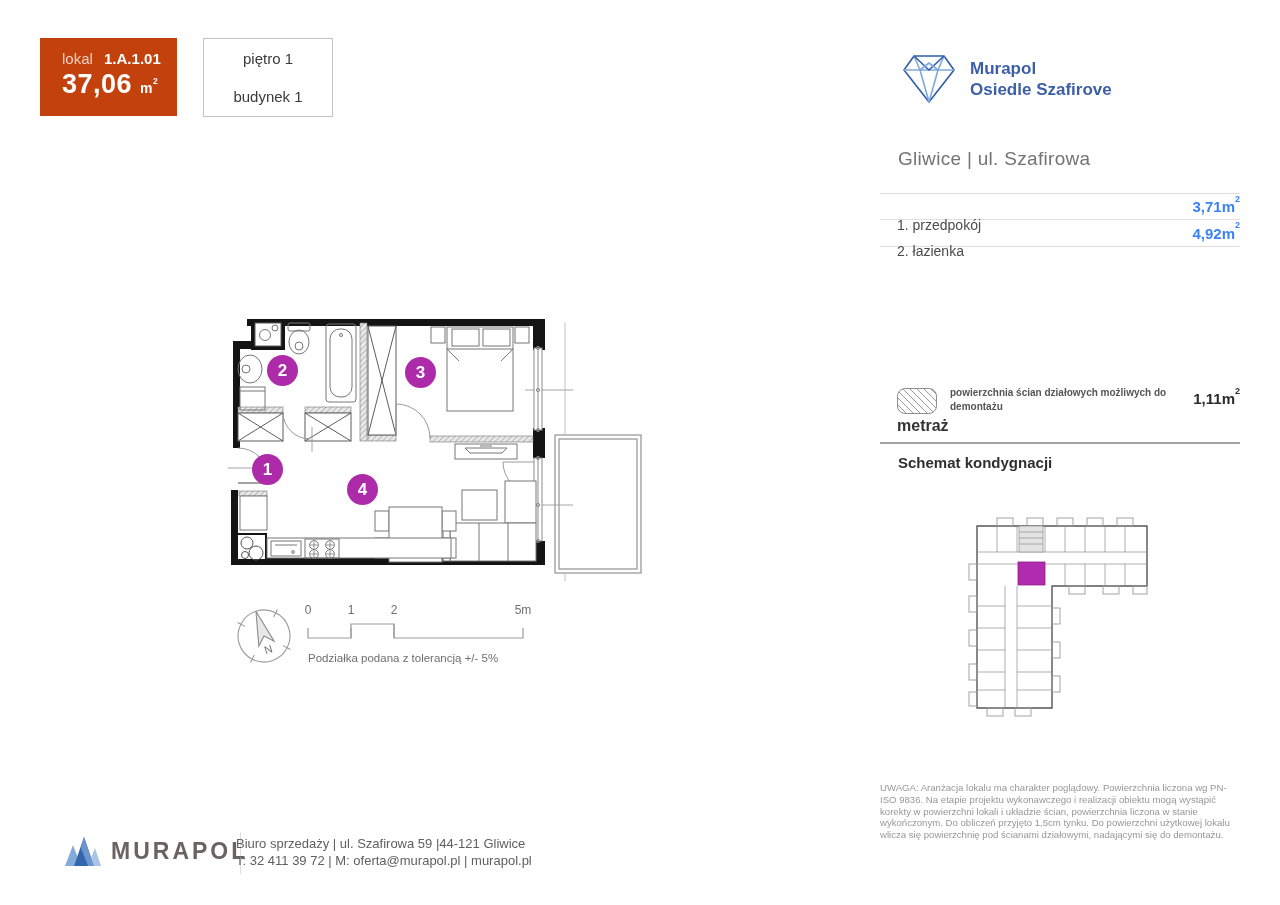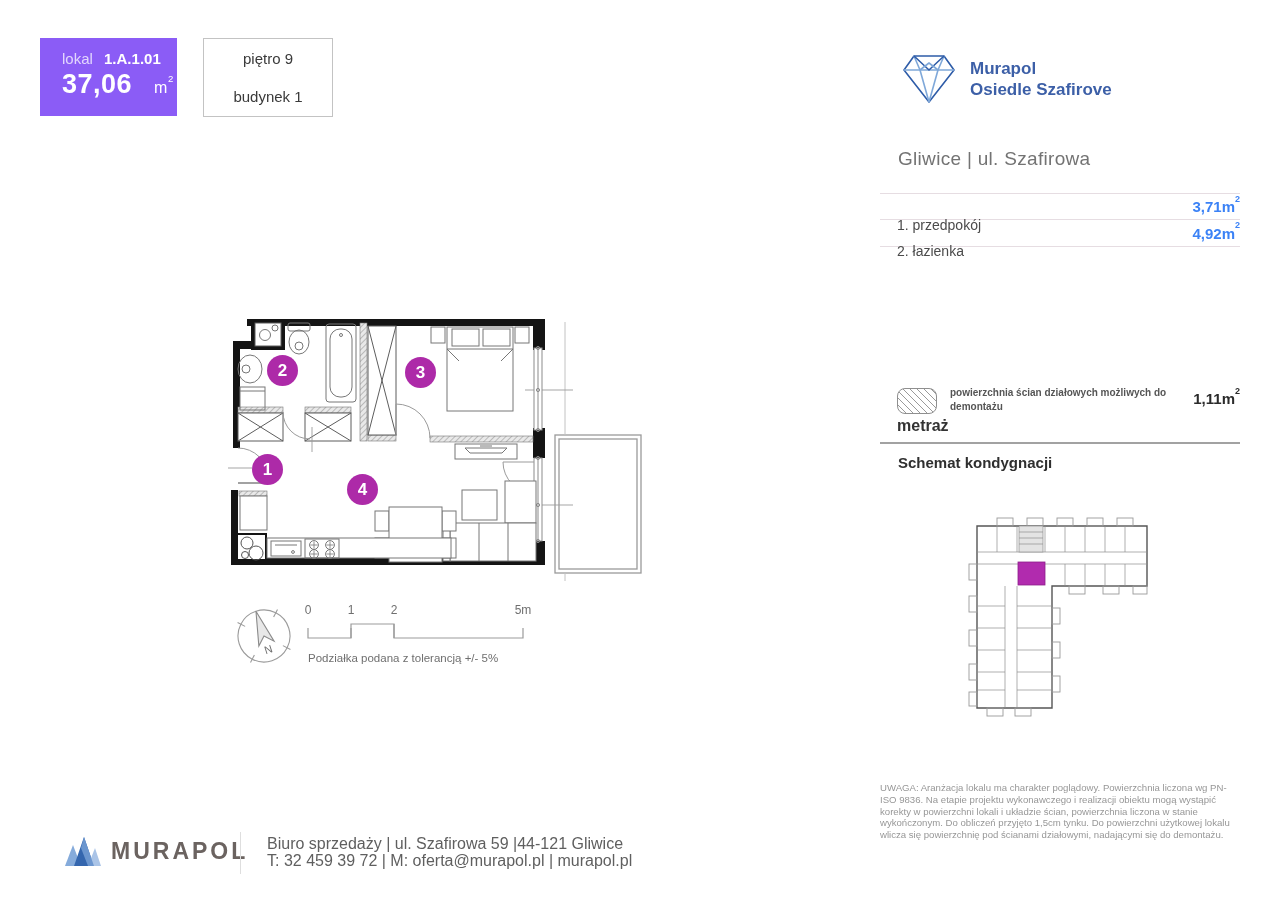--- a/index.html
+++ b/index.html
@@ -2,27 +2,27 @@
 <html><head>
 <meta charset="utf-8">
 <style>
   * { margin:0; padding:0; box-sizing:border-box; }
   html,body { width:1280px; height:905px; background:#ffffff;
     font-family:"Liberation Sans","DejaVu Sans",sans-serif; color:#3d3d3d; }
   .page { position:relative; width:1280px; height:905px; background:#fff; overflow:hidden; }
   .abs { position:absolute; }
 
   
-  .lokal-box { left:40px; top:38px; width:137px; height:78px; background:#8b5cf6; color:#fff;
+  .lokal-box { left:40px; top:38px; width:137px; height:78px; background:#c2410c; color:#fff;
     padding:12px 0 0 22px; }
   .lokal-line1 { font-size:15px; }
   .lokal-line1 .lab { opacity:.75; font-weight:400; }
   .lokal-line1 .num { font-weight:700; margin-left:7px; }
   .lokal-line2 { font-size:27px; font-weight:700; margin-top:2px; letter-spacing:.5px; }
-  .lokal-line2 .unit { font-size:16px; font-weight:400; margin-left:14px; }
+  .lokal-line2 .unit { font-size:14px; font-weight:700; }
   sup { font-size:60%; position:relative; top:-.45em; }
   .hdr-cell { left:203px; width:130px; height:40px; background:#fff; border:1px solid #c3c3c3;
     display:flex; align-items:center; justify-content:center; font-size:15px; color:#3a3a3a; }
   .hdr-cell.b { top:77px; border-top:none; }
   .hdr-cell.a { top:38px; }
 
   
   .brand { left:902px; top:50px; display:flex; align-items:center; gap:14px; }
   .brand-text { font-size:17px; font-weight:700; color:#3c5fa7; line-height:21px; }
   .location { left:898px; top:148px; font-size:19px; color:#737373; letter-spacing:.3px; }
@@ -54,40 +54,40 @@
     display:flex; align-items:center; justify-content:center; font-size:17px; font-weight:700; }
 
   
   .disclaimer { left:880px; top:782px; width:362px; font-size:9.6px; line-height:11.8px;
     color:#979797; }
 
   
   .footer-logo-text { left:111px; top:838px; font-size:23px; font-weight:700; color:#6b6360;
     letter-spacing:3px; }
   .footer-divider { left:240px; top:832px; width:1px; height:42px; background:#dedede; }
-  .footer-addr { left:267px; top:835px; font-size:16px; color:#5f5f5f; line-height:17px; }
+  .footer-addr { left:236px; top:835px; font-size:13px; color:#5f5f5f; line-height:17px; }
   svg text { font-family:"Liberation Sans","DejaVu Sans",sans-serif; }
 </style>
 </head>
 <body>
 
 <div class="page">
 
   <div class="abs lokal-box">
     <div class="lokal-line1">
       <span class="lab">lokal</span>
       <span class="num">1.A.1.01</span>
     </div>
     <div class="lokal-line2">
       <span>37,06</span>
       <span class="unit"><span>m</span><sup>2</sup></span>
     </div>
   </div>
   <div class="abs hdr-cell a">
-    <span>piętro 9</span>
+    <span>piętro 1</span>
   </div>
   <div class="abs hdr-cell b">
     <span>budynek 1</span>
   </div>
 
   <div class="abs brand">
     <svg width="54" height="58" viewBox="0 0 54 58">
       <g fill="none" stroke="#2e5ca8" stroke-width="1.6" stroke-linejoin="round">
         <polygon points="12,6 42,6 52,20 27,52 2,20"></polygon>
         <polyline points="2,20 52,20" stroke="#7fa8d9"></polyline>
@@ -398,16 +398,16 @@
   <svg class="abs" style="left:64px; top:836px;" width="38" height="32" viewBox="0 0 38 32">
     <polygon points="1,30 9,9 17,30" fill="#85abdb"></polygon>
     <polygon points="10,30 20,1 30,30" fill="#3466ae"></polygon>
     <polygon points="24,30 31,12 37,30" fill="#aac4e7"></polygon>
     <polygon points="20,1 30,30 24,30 17,12" fill="#6b96cf"></polygon>
   </svg>
   <div class="abs footer-logo-text">MURAPOL</div>
   <div class="abs footer-divider"></div>
   <div class="abs footer-addr">
     <div>Biuro sprzedaży | ul. Szafirowa 59 |44-121 Gliwice</div>
-    <div>T: 32 459 39 72 | M: oferta@murapol.pl | murapol.pl</div>
+    <div>T: 32 411 39 72 | M: oferta@murapol.pl | murapol.pl</div>
   </div>
 
 </div>
 
 </body></html>

